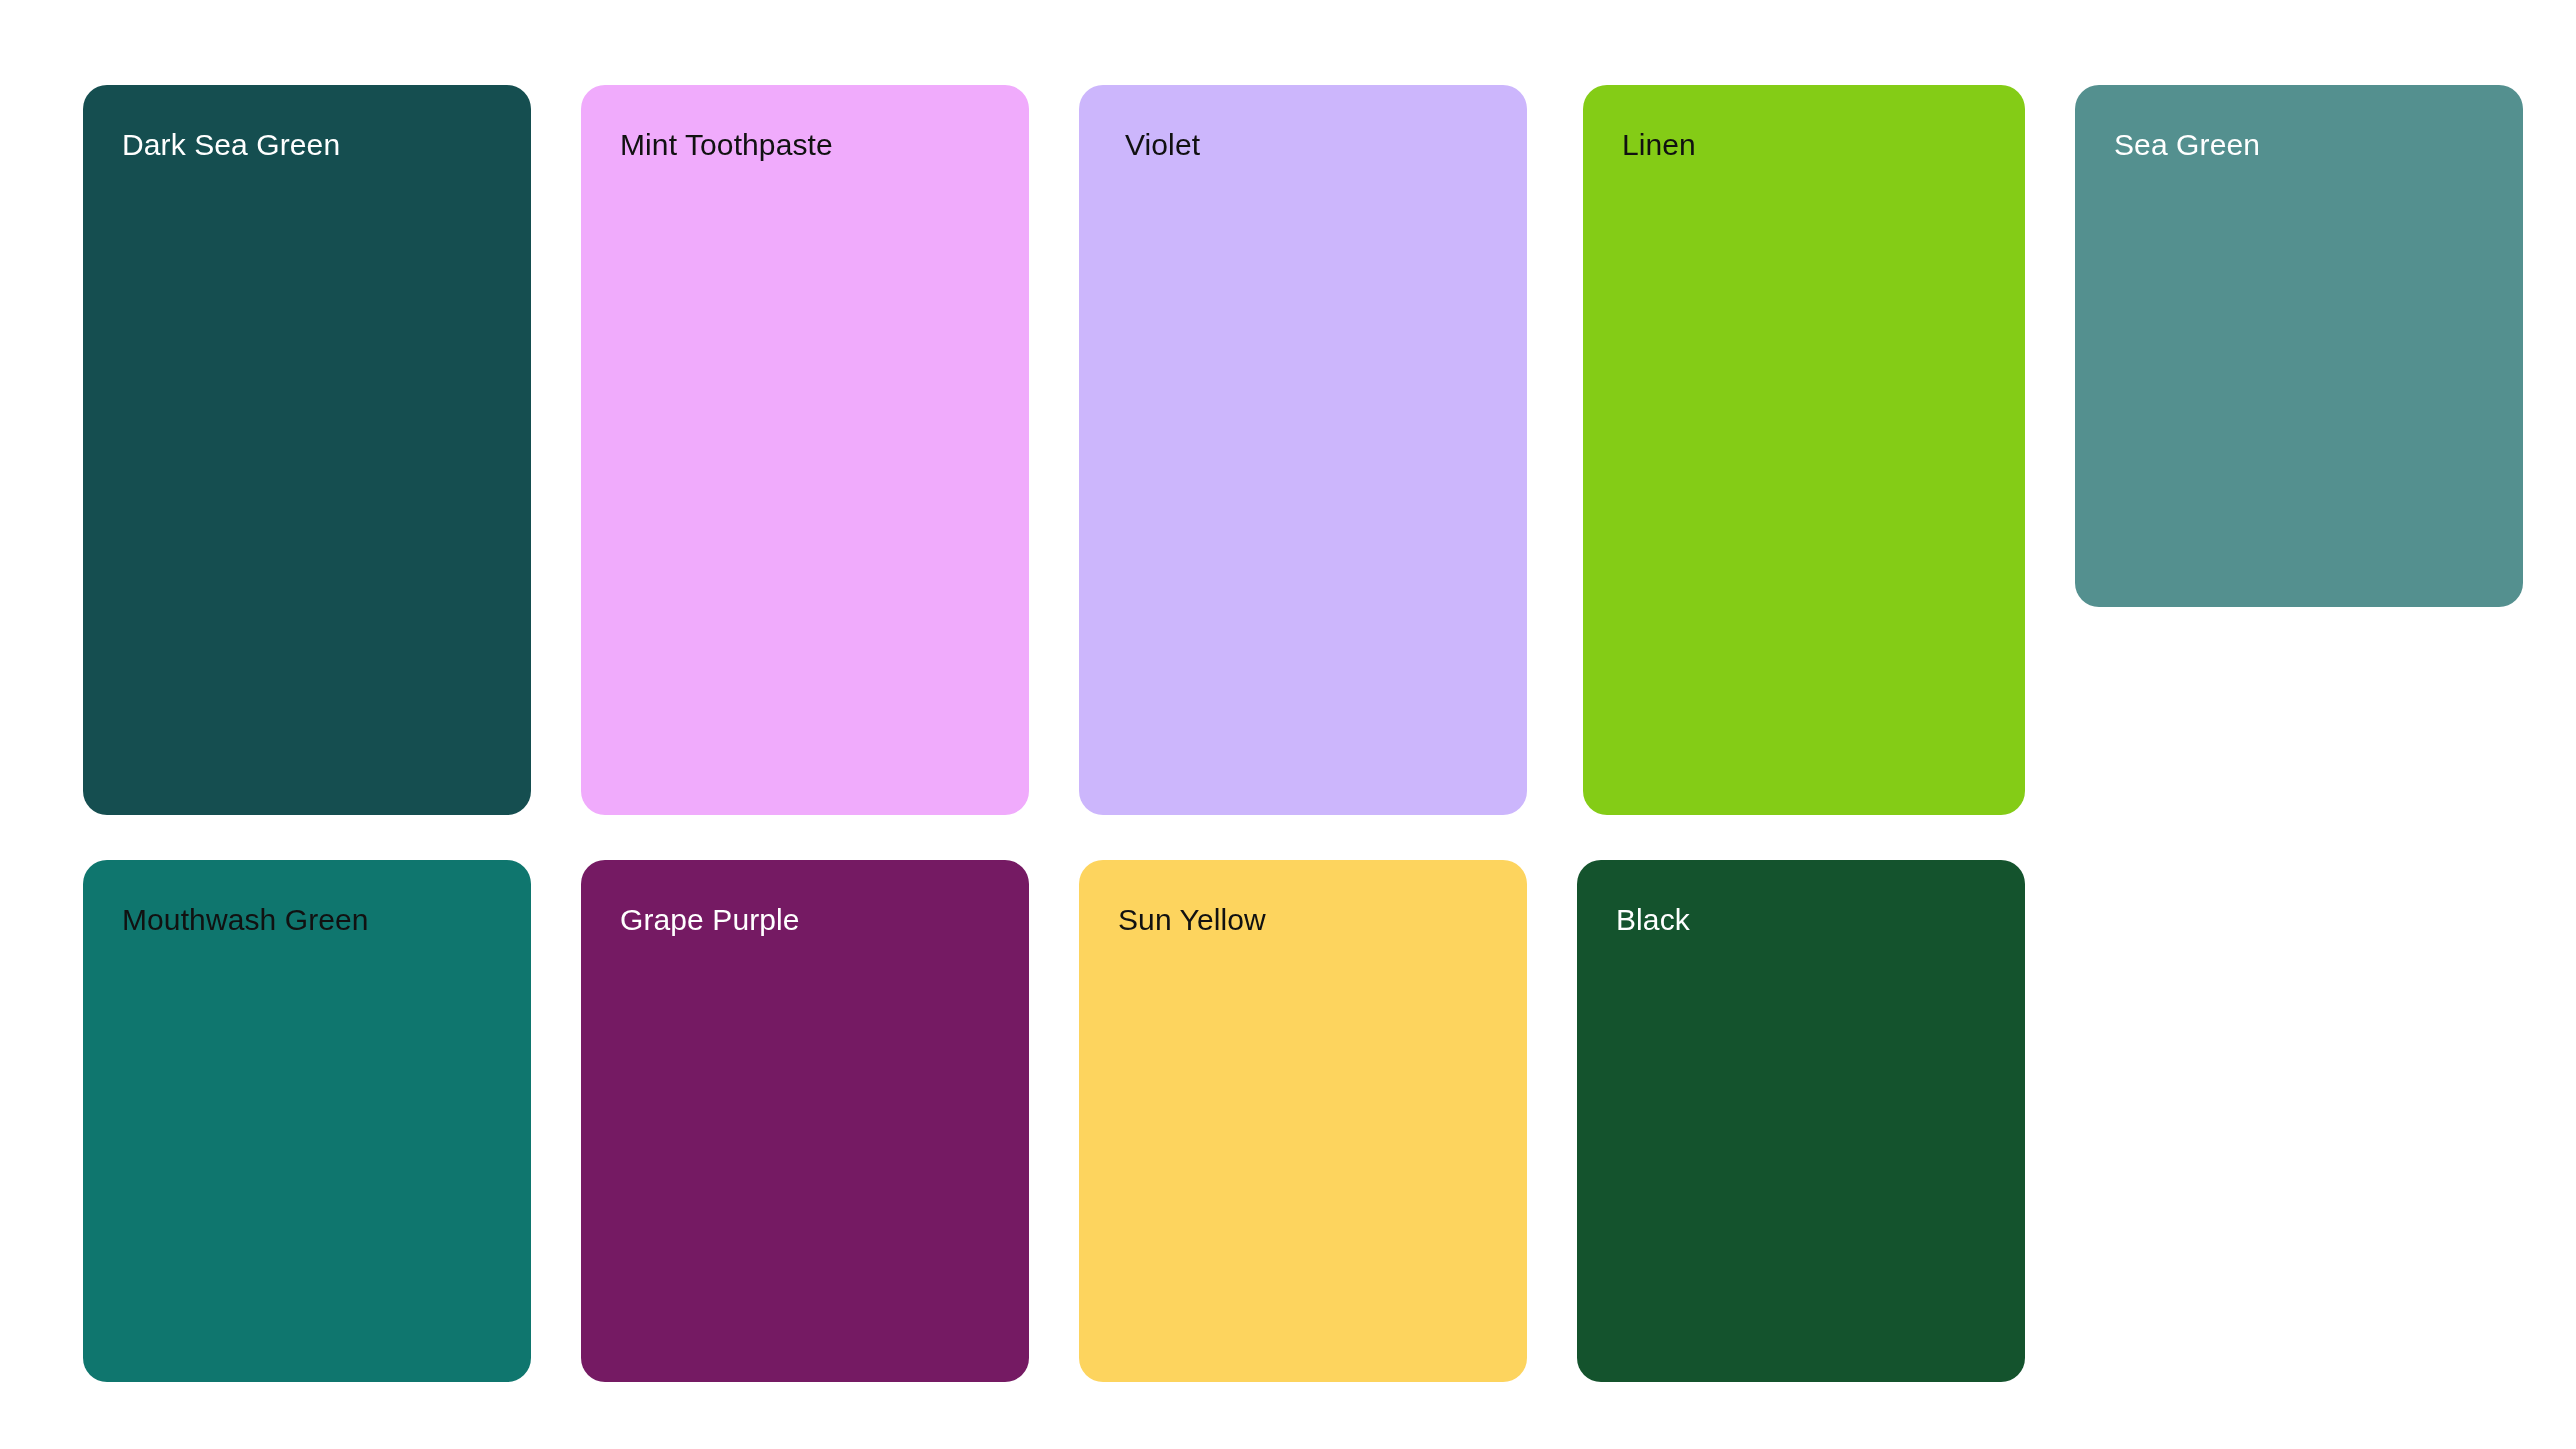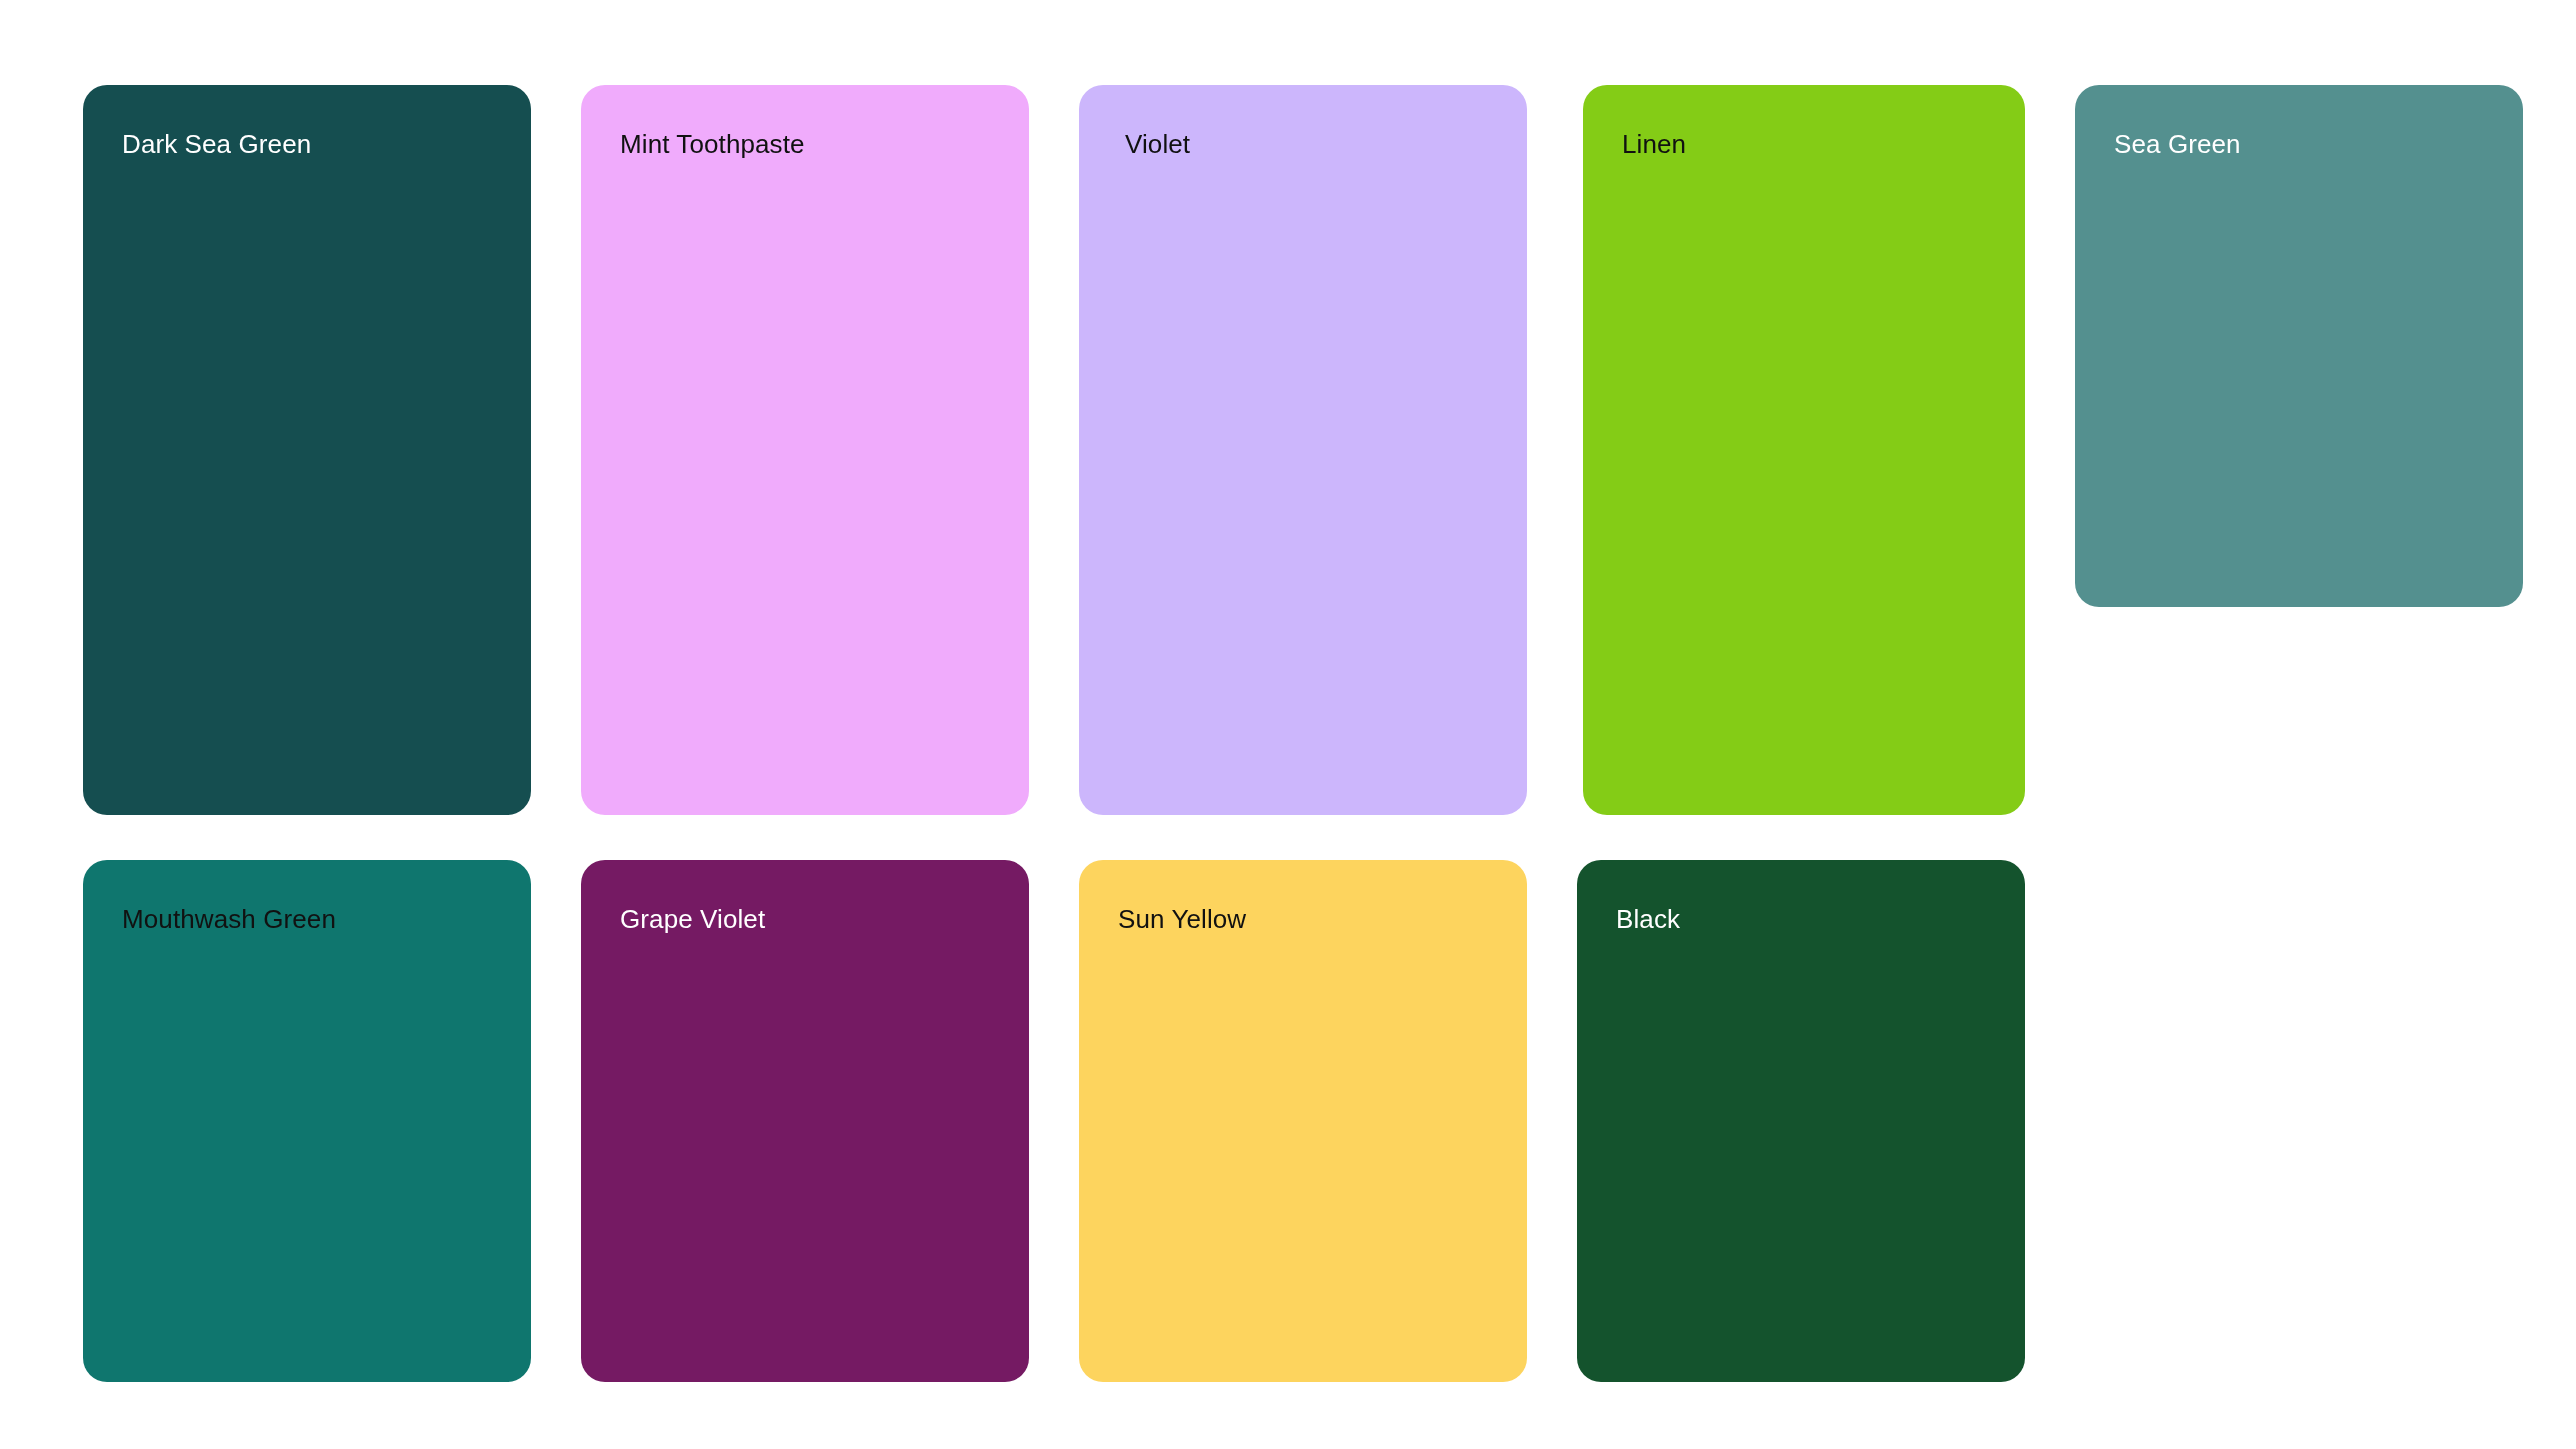--- a/index.html
+++ b/index.html
@@ -48,21 +48,21 @@
   .swatch-card.row-short { height: 522px; }
 
   .swatch-card.outlined {
     border: 1.6px solid #111111;
   }
 
   .swatch-label {
     position: absolute;
     left: 39px;
     top: 42px;
-    font-size: 26px;
+    font-size: 30px;
     line-height: 35px;
     font-weight: 400;
     letter-spacing: 0.1px;
     white-space: nowrap;
   }
 
   .swatch-card.outlined .swatch-label {
     left: 37px;
     top: 40px;
   }
@@ -87,21 +87,21 @@
       <div class="swatch-card row-tall" style="background: #84cc16; margin-left: 6px;">
         <span class="swatch-label label-dark" style="color: rgb(17, 17, 17);">Linen</span>
       </div>
       <div class="swatch-card row-short" style="background: rgb(84, 144, 143);">
         <span class="swatch-label label-light" style="color: rgb(255, 255, 255);">Sea Green</span>
       </div>
       <div class="swatch-card row-short" style="background: #0f766e;">
         <span class="swatch-label label-dark" style="color: rgb(17, 17, 17);">Mouthwash Green</span>
       </div>
       <div class="swatch-card row-short" style="background: rgb(117, 26, 99);">
-        <span class="swatch-label label-light" style="color: rgb(255, 255, 255);">Grape Violet</span>
+        <span class="swatch-label label-light" style="color: rgb(255, 255, 255);">Grape Purple</span>
       </div>
       <div class="swatch-card row-short" style="background: rgb(253, 212, 94);">
         <span class="swatch-label label-dark" style="color: rgb(17, 17, 17);">Sun Yellow</span>
       </div>
       <div class="swatch-card row-short" style="background: #14532d;">
         <span class="swatch-label label-light" style="color: rgb(255, 255, 255);">Black</span>
       </div>
     </div>
 </div>
 

